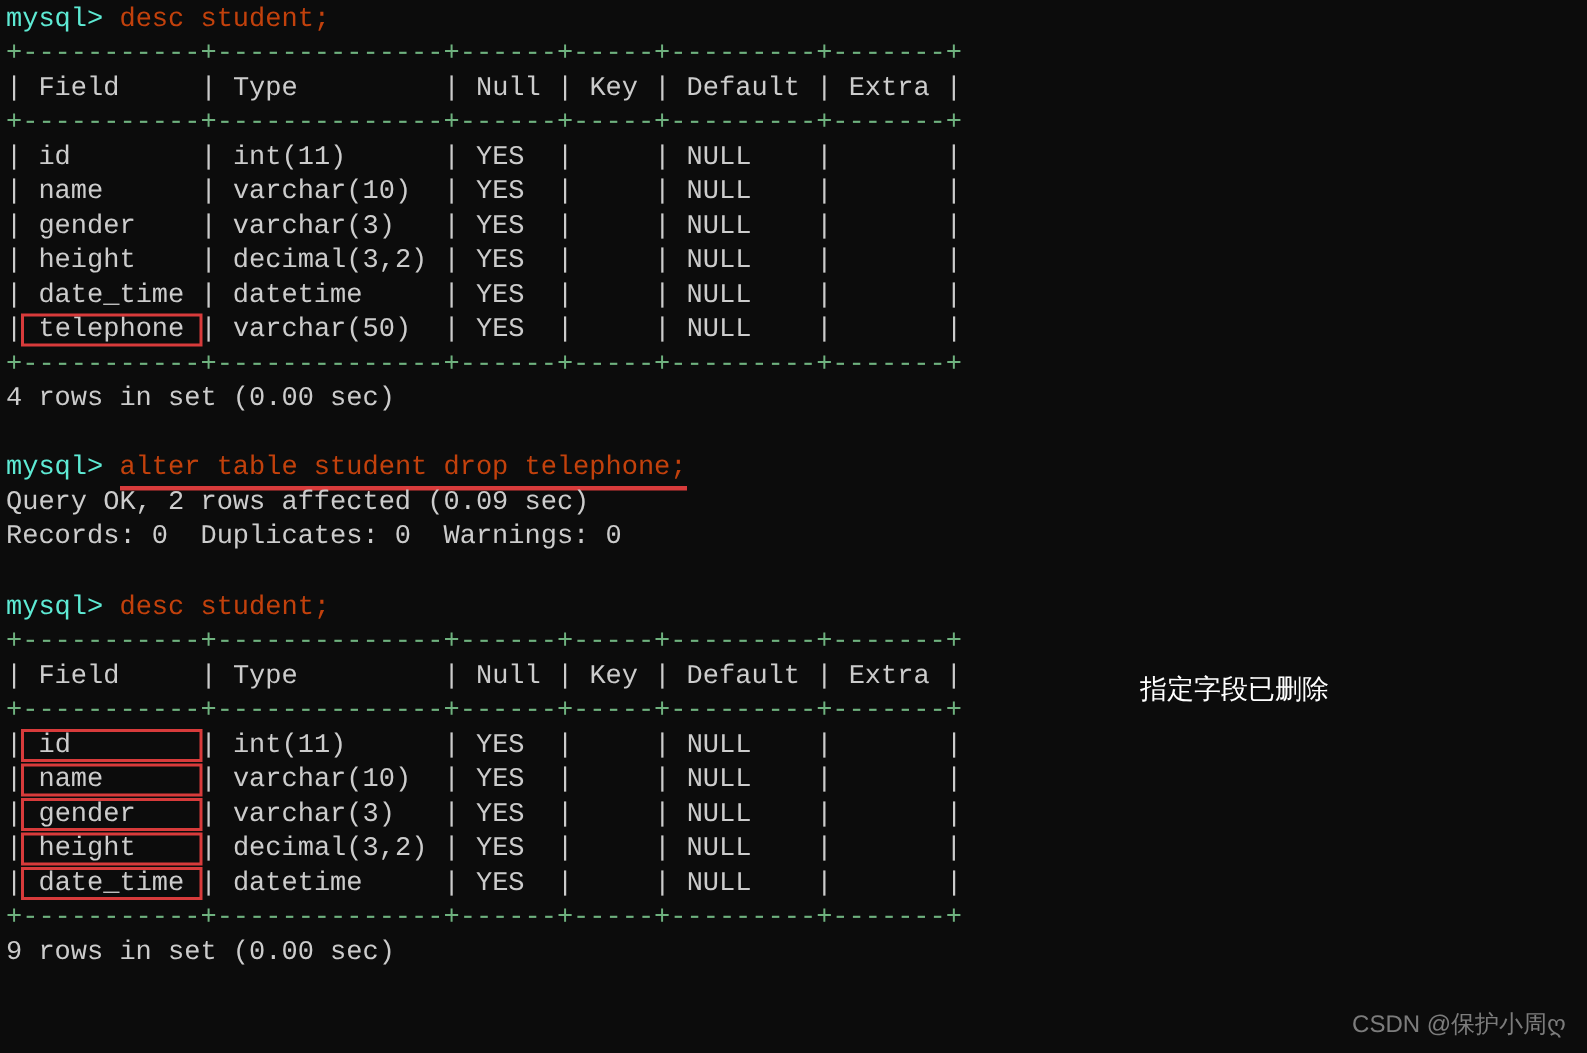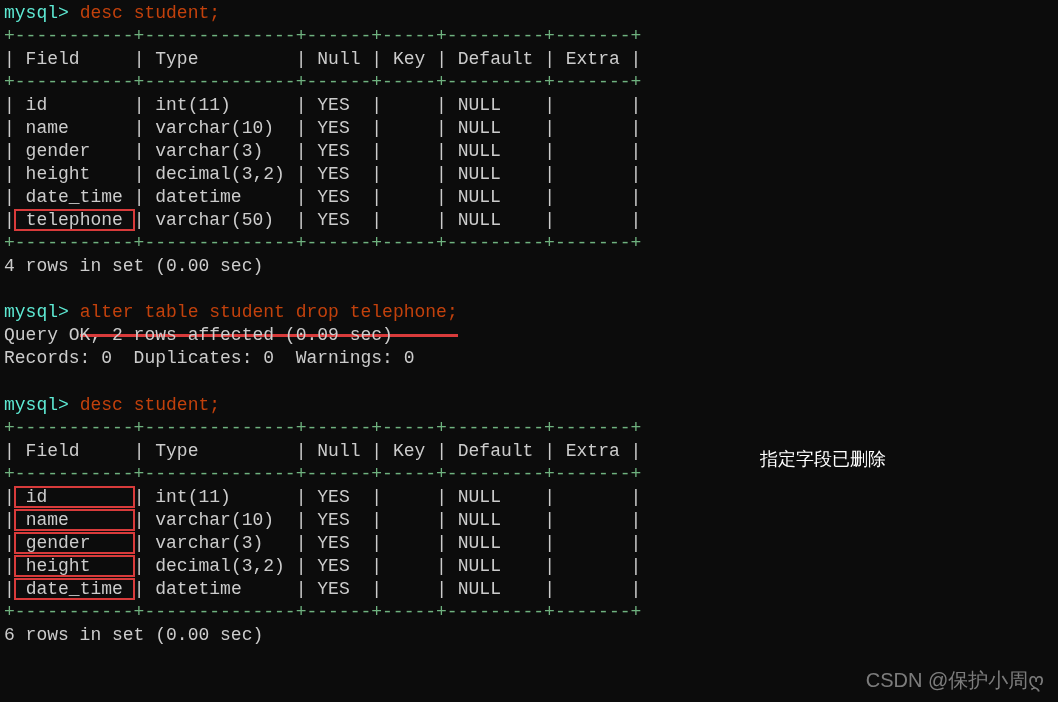--- a/index.html
+++ b/index.html
@@ -21,37 +21,37 @@
   }
   .prompt { color: #5eead4; }
   .cmd { color: #c2410c; }
   .dash { color: #6fb27f; }
   .red-box {
     outline: 2px solid #d83b3b;
     outline-offset: -1px;
   }
   .red-underline {
     border-bottom: 3px solid #d83b3b;
-    padding-bottom: 12px;
+    padding-bottom: 2px;
   }
   .note-label {
     position: absolute;
     left: 760px;
     top: 448px;
     color: #ffffff;
     font-family: "PingFang SC","Microsoft YaHei",Arial,sans-serif;
     font-size: 18px;
   }
   .watermark {
     position: absolute;
     right: 14px;
     bottom: 8px;
     color: rgba(200,200,200,0.6);
     font-family: "PingFang SC","Microsoft YaHei",Arial,sans-serif;
-    font-size: 20px;
+    font-size: 16px;
   }
 </style>
 </head>
 <body>
 
 <div class="terminal"><span class="prompt">mysql&gt;</span> <span class="cmd">desc student;</span>
 <span class="dash">+-----------+--------------+------+-----+---------+-------+</span>
 <span>| <span>Field</span>     | <span>Type</span>         | <span>Null</span> | <span>Key</span> | <span>Default</span> | <span>Extra</span> |</span>
 <span class="dash">+-----------+--------------+------+-----+---------+-------+</span>
 <span>| <span>id</span>        | <span>int(11)</span>      | <span>YES</span>  |     | <span>NULL</span>    |       |</span>
@@ -70,16 +70,16 @@
 <span class="prompt">mysql&gt;</span> <span class="cmd">desc student;</span>
 <span class="dash">+-----------+--------------+------+-----+---------+-------+</span>
 <span>| <span>Field</span>     | <span>Type</span>         | <span>Null</span> | <span>Key</span> | <span>Default</span> | <span>Extra</span> |</span>
 <span class="dash">+-----------+--------------+------+-----+---------+-------+</span>
 <span>|<span class="red-box"> <span>id</span>        </span>| <span>int(11)</span>      | <span>YES</span>  |     | <span>NULL</span>    |       |
 |<span class="red-box"> <span>name</span>      </span>| <span>varchar(10)</span>  | <span>YES</span>  |     | <span>NULL</span>    |       |
 |<span class="red-box"> <span>gender</span>    </span>| <span>varchar(3)</span>   | <span>YES</span>  |     | <span>NULL</span>    |       |
 |<span class="red-box"> <span>height</span>    </span>| <span>decimal(3,2)</span> | <span>YES</span>  |     | <span>NULL</span>    |       |
 |<span class="red-box"> <span>date_time</span> </span>| <span>datetime</span>     | <span>YES</span>  |     | <span>NULL</span>    |       |</span>
 <span class="dash">+-----------+--------------+------+-----+---------+-------+</span>
-<span>6 rows in set (0.00 sec)</span></div>
+<span>9 rows in set (0.00 sec)</span></div>
 
 <div class="note-label">指定字段已删除</div>
 <div class="watermark">CSDN @保护小周ღ</div>
 
 </body></html>

